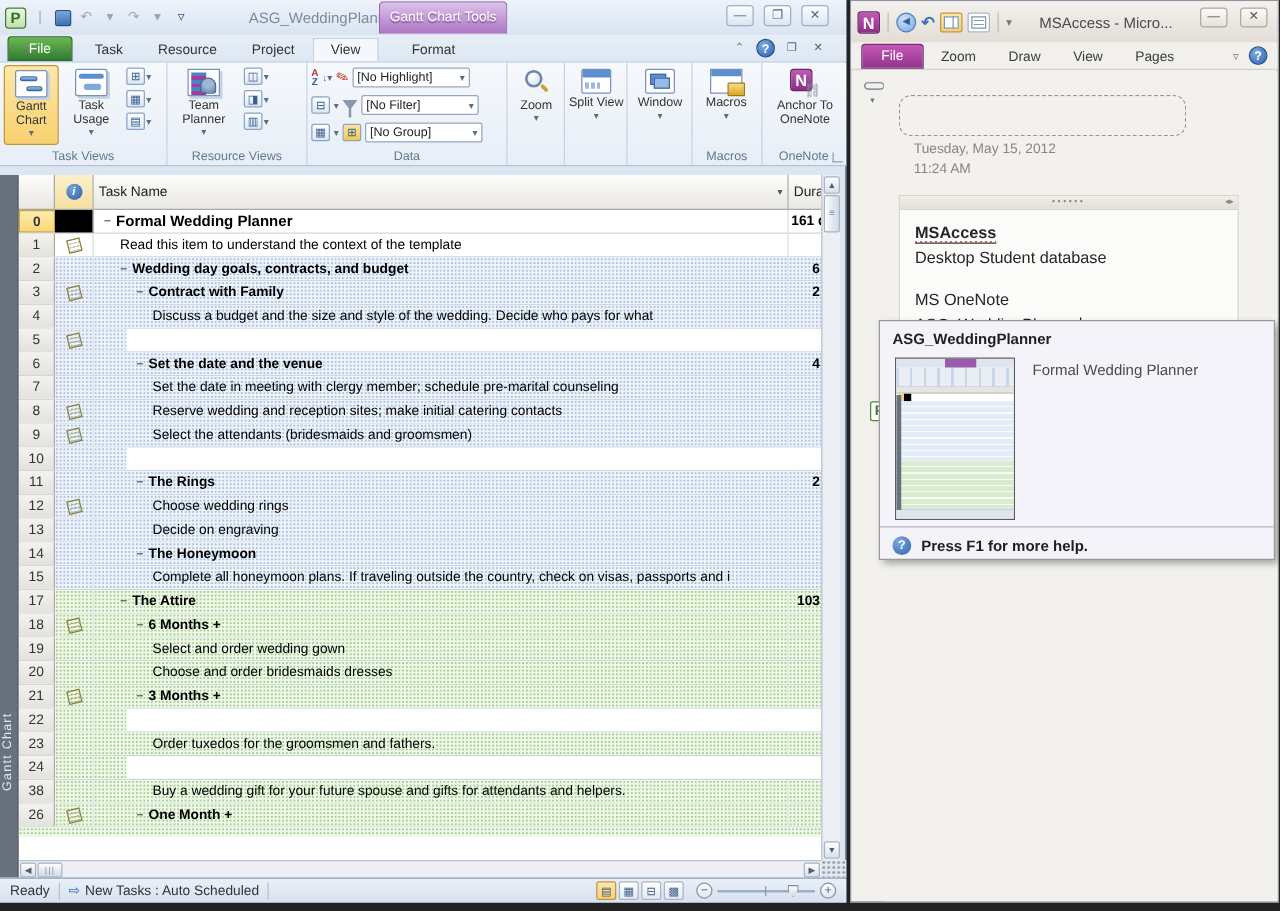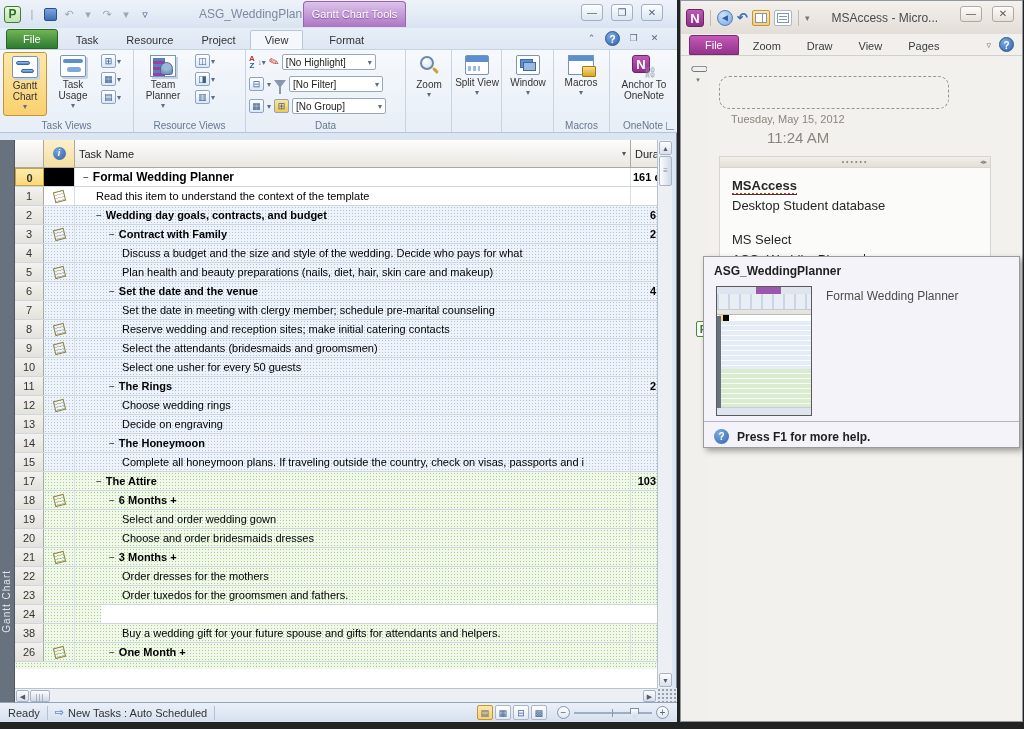--- a/index.html
+++ b/index.html
@@ -202,21 +202,21 @@
   .on-corner { position:absolute; right:8px; top:36px; display:flex; gap:8px; align-items:center; }
   .on-caret { color:#7b756b; font-size:9px; }
   .link-tool { position:absolute; left:5px; top:60px; width:24px; text-align:center; }
   .chain-glyph { font-size:13px; color:#6f7885; letter-spacing:-3px; }
   .link-caret { font-size:7px; color:#6f7885; }
 
   .page-area { position:absolute; left:26px; top:57px; width:315px; height:663px; background:#f2f1ed; }
   .dashedbox { position:absolute; left:12px; top:18px; width:230px; height:33px;
     border:1px dashed #9a958c; border-radius:10px; }
   .page-date { position:absolute; left:24px; top:55px; font-size:11px; color:#8b867d; }
-  .page-time { position:absolute; left:24px; top:71px; font-size:15px; color:#8b867d;margin-left:36px; }
+  .page-time { position:absolute; left:24px; top:71px; font-size:11px; color:#8b867d; }
   .notebox { position:absolute; left:12px; top:98px; width:272px; height:190px;
     background:#fbfbf9; border:1px solid #d9d5cd; }
   .notebox-head { height:11px; background:linear-gradient(#f1efeb,#e3dfd7); border-bottom:1px solid #d9d5cd;
     text-align:center; font-size:7px; color:#8b867d; line-height:9px; letter-spacing:2px; position:relative; }
   .notebox-head .handles { position:absolute; right:3px; top:0; letter-spacing:0; }
   .notebox-body { padding:8px 0 0 12px; font-size:13px; color:#262626; line-height:20px; }
   .squiggle-link { border-bottom:1px solid #3a3a3a; padding-bottom:1px;
     background-image:repeating-linear-gradient(90deg,#d93025 0 2px,transparent 2px 4px);
     background-size:100% 1px; background-repeat:no-repeat; background-position:0 100%;font-weight:bold; }
   .blankline { height:14px; }
@@ -504,24 +504,20 @@
 
       <span class="tasktext">Discuss a budget and the size and style of the wedding. Decide who pays for what</span>
     </div>
     <div class="cell cell-dur"></div>
   </div>
       <div class="row bg-blue">
     <div class="cell cell-num">5</div>
     <div class="cell cell-info">
       <span class="noteicon" style="display: inline-block;"></span>
     </div>
-    <div class="cell cell-task" style="padding-left: 47px;">
-
-      <span class="tasktext">Plan health and beauty preparations (nails, diet, hair, skin care and makeup)</span>
-    </div>
     <div class="cell cell-dur"></div>
   </div>
       <div class="row bg-blue summary">
     <div class="cell cell-num">6</div>
     <div class="cell cell-info">
       
     </div>
     <div class="cell cell-task" style="padding-left: 34px;">
       <span class="minus" style="display: inline;">−</span>
       <span class="tasktext">Set the date and the venue</span>
@@ -559,24 +555,20 @@
 
       <span class="tasktext">Select the attendants (bridesmaids and groomsmen)</span>
     </div>
     <div class="cell cell-dur"></div>
   </div>
       <div class="row bg-blue">
     <div class="cell cell-num">10</div>
     <div class="cell cell-info">
       
     </div>
-    <div class="cell cell-task" style="padding-left: 47px;">
-
-      <span class="tasktext">Select one usher for every 50 guests</span>
-    </div>
     <div class="cell cell-dur"></div>
   </div>
       <div class="row bg-blue summary">
     <div class="cell cell-num">11</div>
     <div class="cell cell-info">
       
     </div>
     <div class="cell cell-task" style="padding-left: 34px;">
       <span class="minus" style="display: inline;">−</span>
       <span class="tasktext">The Rings</span>
@@ -679,24 +671,20 @@
     <div class="cell cell-task" style="padding-left: 34px;">
       <span class="minus" style="display: inline;">−</span>
       <span class="tasktext">3 Months +</span>
     </div>
     <div class="cell cell-dur" style="font-weight: bold;"></div>
   </div>
       <div class="row bg-green">
     <div class="cell cell-num">22</div>
     <div class="cell cell-info">
       
-    </div>
-    <div class="cell cell-task" style="padding-left: 47px;">
-
-      <span class="tasktext">Order dresses for the mothers</span>
     </div>
     <div class="cell cell-dur"></div>
   </div>
       <div class="row bg-green">
     <div class="cell cell-num">23</div>
     <div class="cell cell-info">
       
     </div>
     <div class="cell cell-task" style="padding-left: 47px; text-align: right;">
 
@@ -811,21 +799,21 @@
     <div class="dashedbox"></div>
     <div class="page-date">Tuesday, May 15, 2012</div>
     <div class="page-time">11:24 AM</div>
 
     <div class="notebox">
       <div class="notebox-head">••••••<span class="handles">◂▸</span></div>
       <div class="notebox-body">
         <span class="squiggle-link">MSAccess</span><br>
         <span>Desktop Student database</span>
         <div class="blankline"></div>
-        <span>MS Select</span><br>
+        <span>MS OneNote</span><br>
         <span>ASG_WeddingPlanner</span><span class="cursor-bar"></span>
       </div>
       <div class="ptag">P</div>
     </div>
   </div>
 </div>
 
 <div id="tooltip">
   <div class="tt-title">ASG_WeddingPlanner</div>
   <div class="tt-body">

